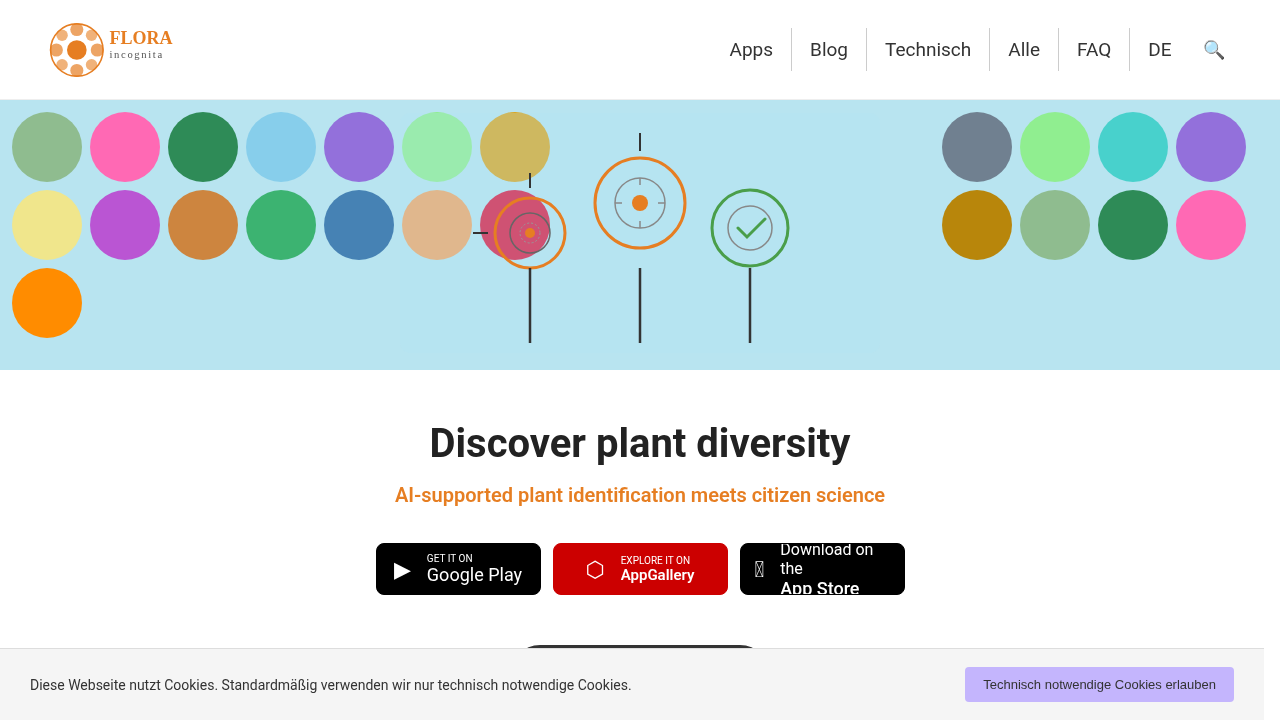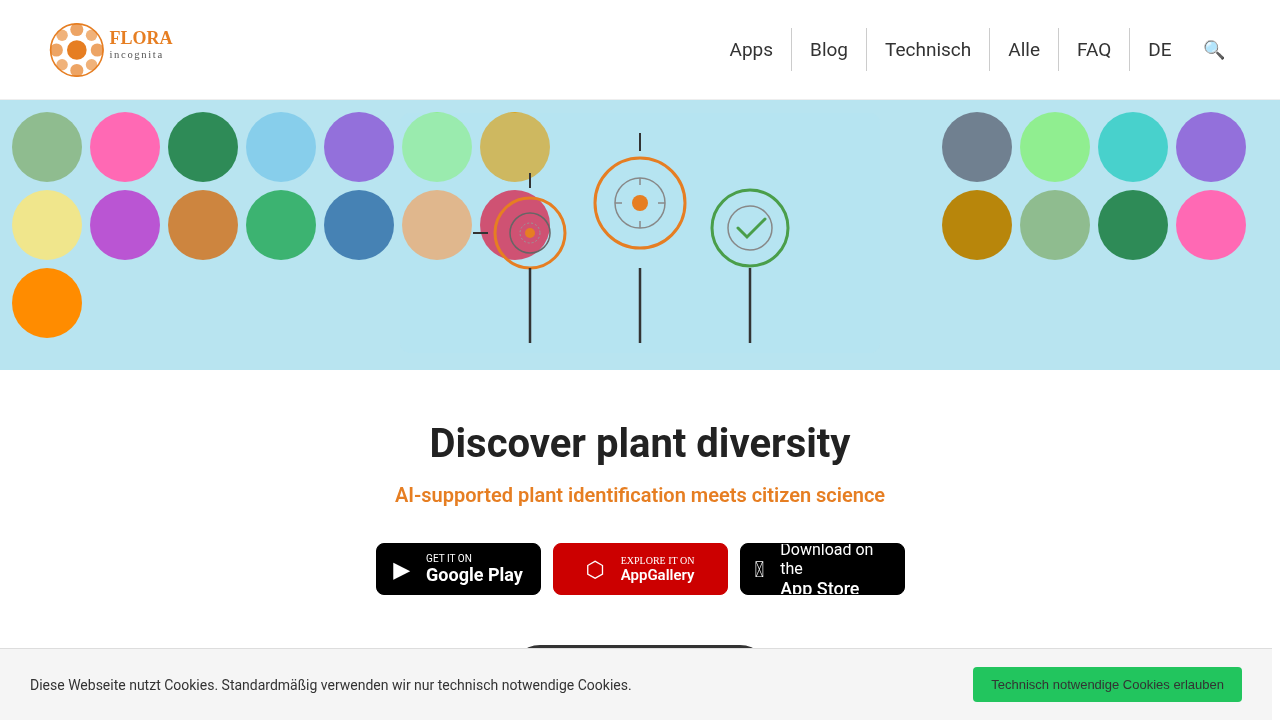--- a/index.html
+++ b/index.html
@@ -133,37 +133,36 @@
     }
 
     .google-play-btn .btn-text-top {
       font-size: 10px;
       color: #fff;
       display: block;
     }
     .google-play-btn .btn-text-main {
       font-size: 18px;
       color: #fff;
-      font-weight: 700;
+      font-weight: 400;
       display: block;
     }
 
     
     .huawei-btn {
       background: #cc0000;
       padding: 8px 14px;
       gap: 10px;
       width: 175px;
       border-color: #cc0000;
     }
     .huawei-btn .btn-text-top {
       font-size: 10px;
       color: #fff;
       display: block;
-      font-family: Liberation Serif, serif;
     }
     .huawei-btn .btn-text-main {
       font-size: 15px;
       color: #fff;
       font-weight: 600;
       display: block;
     }
 
     
     .app-store-btn {
@@ -183,21 +182,21 @@
       color: #fff;
       font-weight: 500;
       display: block;
     }
 
     
     .cookie-banner {
       position: fixed;
       bottom: 0;
       left: 0;
-      right: 8px;
+      right: 16px;
       background: #f5f5f5;
       border-top: 1px solid #ddd;
       padding: 18px 30px;
       display: flex;
       align-items: center;
       justify-content: space-between;
       gap: 20px;
       z-index: 1000;
     }
 
@@ -212,21 +211,21 @@
       gap: 10px;
       flex-shrink: 0;
     }
 
     .cookie-btn {
       padding: 10px 18px;
       font-size: 13px;
       border: none;
       border-radius: 4px;
       cursor: pointer;
-      background: #22c55e;
+      background: #c4b5fd;
       color: #333;
       white-space: nowrap;
     }
     .cookie-btn-settings {
       background: #e0e0e0;
     }
 
     
     .phone-mockup-container {
       display: flex;

